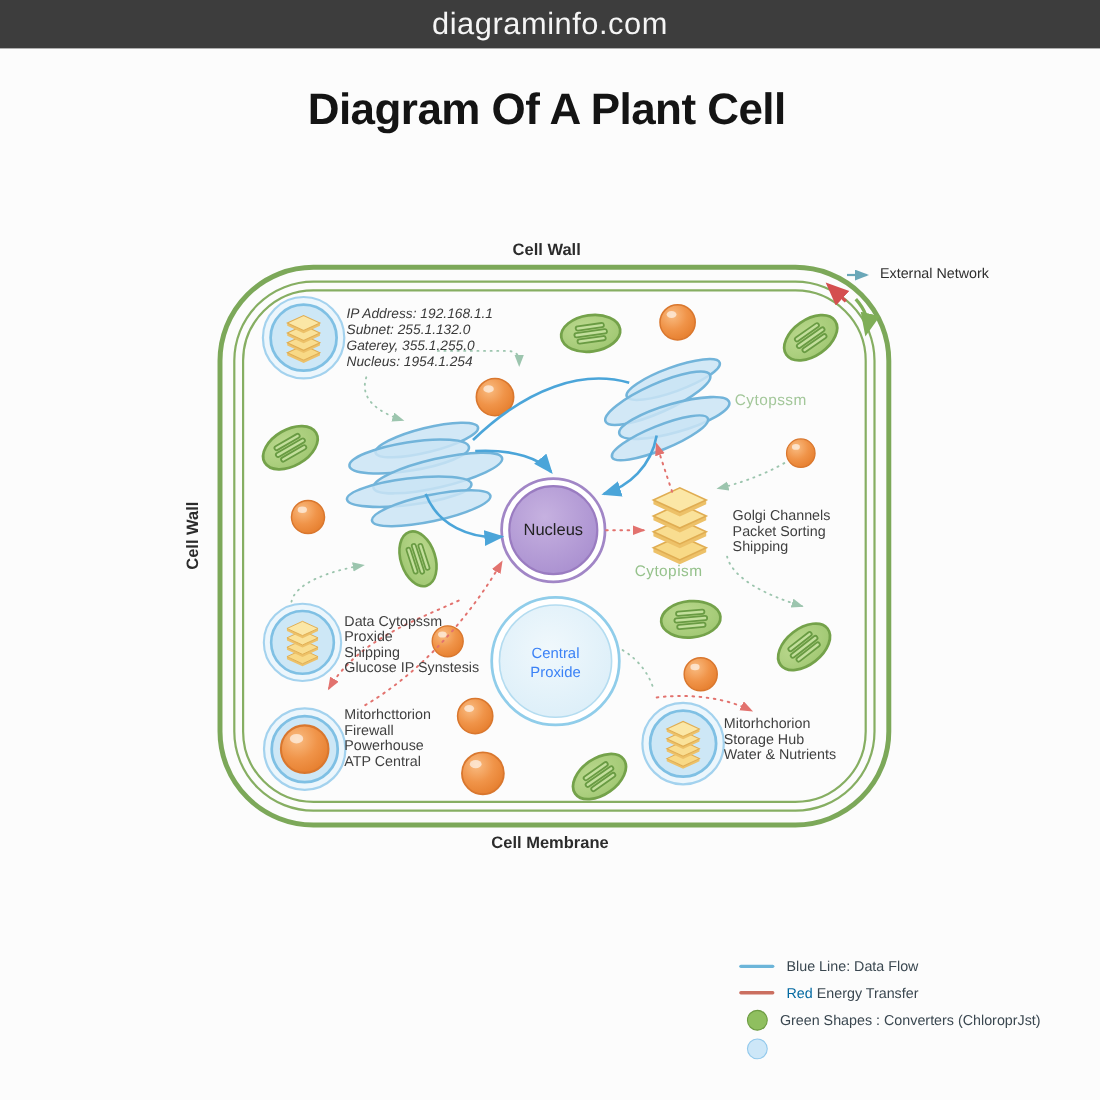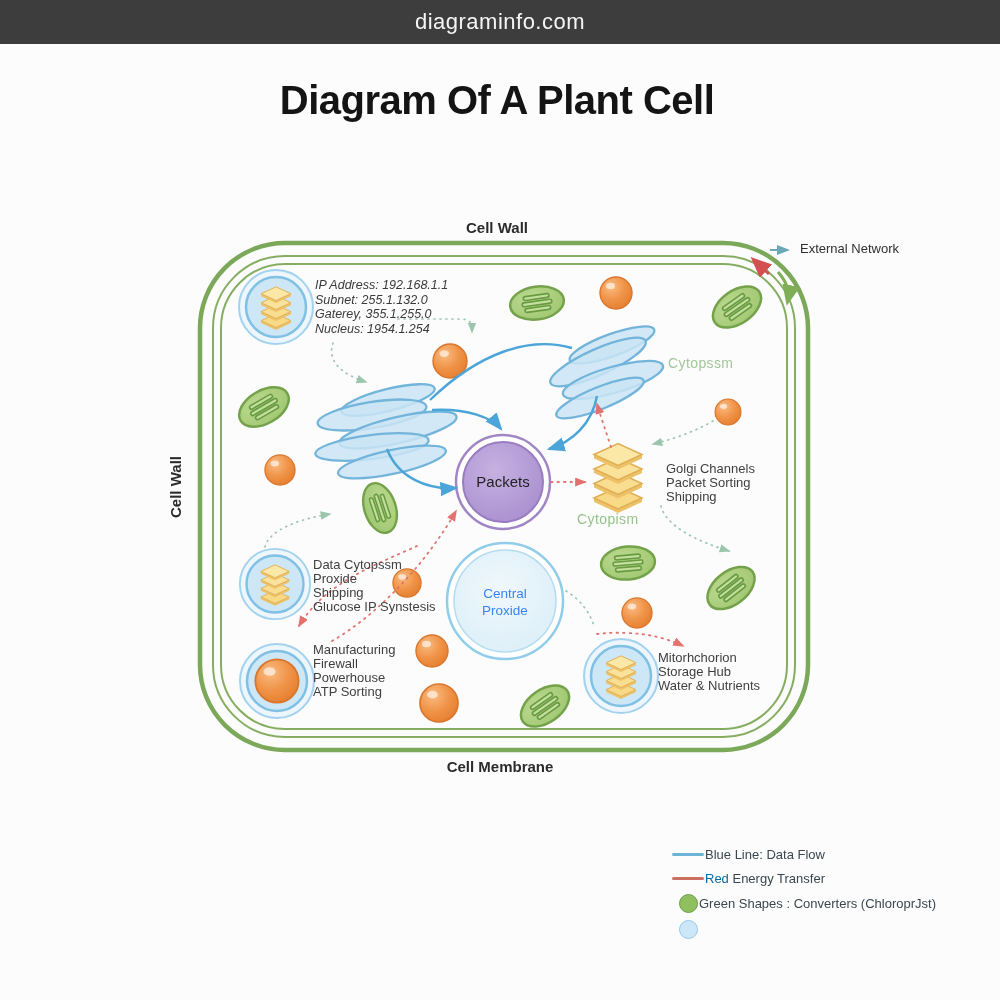--- a/index.html
+++ b/index.html
@@ -1,30 +1,30 @@
 <!DOCTYPE html>
 <html><head>
 <meta charset="utf-8">
 <style>
   html,body{margin:0;padding:0;background:#fff;}
   .canvas{position:relative;width:1000px;height:1000px;background:#fcfcfc;overflow:hidden;
           font-family:"Liberation Sans","DejaVu Sans",sans-serif;}
   .topbar{position:absolute;left:0;top:0;width:1000px;height:44px;background:#3d3d3d;
           display:flex;align-items:center;justify-content:center;}
-  .topbar span{color:#f5f5f5;font-size:22px;font-weight:500;letter-spacing:.5px;}
+  .topbar span{color:#f5f5f5;font-size:28px;font-weight:500;letter-spacing:.5px;}
   .title{position:absolute;left:497px;top:78px;transform:translateX(-50%);
          font-size:40px;font-weight:700;color:#141414;letter-spacing:-.5px;white-space:nowrap;}
   .lbl{position:absolute;color:#3f3f3f;font-size:13px;line-height:14px;white-space:nowrap;}
   .lbl.big{font-size:15px;font-weight:600;color:#2b2b2b;}
   .lbl.center{transform:translateX(-50%);}
   .lbl.green{color:#a3c79a;font-size:14px;letter-spacing:.4px;}
   .ipblock div{line-height:14.5px;font-size:12.5px;color:#3a3a3a;font-style:italic;}
   .vert{transform:translate(-50%,-50%) rotate(-90deg);transform-origin:center;}
   svg.stage{position:absolute;left:0;top:0;}
-  .legend-row{position:absolute;display:flex;align-items:center;gap:1px;color:#3a4750;font-size:13px;}
+  .legend-row{position:absolute;display:flex;align-items:center;gap:11px;color:#3a4750;font-size:13px;margin-top:24px;}
   .leg-line{width:32px;height:3px;border-radius:2px;flex:0 0 32px;}
   .leg-circ{width:17px;height:17px;border-radius:50%;flex:0 0 17px;margin-left:7px;}
   .leg-text{white-space:nowrap;}
   .red-word{color:#0369a1;}
   .two-line div{line-height:15.5px;}
 </style>
 </head>
 <body>
 
 <div class="canvas">
@@ -222,45 +222,45 @@
   <div class="lbl ipblock" style="left:315px;top:278px">
     <div>IP Address: 192.168.1.1</div>
     <div>Subnet: 255.1.132.0</div>
     <div>Gaterey, 355.1.255.0</div>
     <div>Nucleus: 1954.1.254</div>
   </div>
 
   <div class="lbl green" style="left:668px;top:356px">Cytopssm</div>
   <div class="lbl green" style="left:577px;top:512px;color:#96c28c">Cytopism</div>
 
-  <div class="lbl" style="left:503px;top:475px;transform:translateX(-50%);font-size:15px;color:#222">Packets</div>
+  <div class="lbl" style="left:503px;top:475px;transform:translateX(-50%);font-size:15px;color:#222">Nucleus</div>
 
   <div class="lbl" style="left:505px;top:585px;transform:translateX(-50%);text-align:center;font-size:13.5px;line-height:17px;color:#3b82f6">
     <div>Central</div>
     <div>Proxide</div>
   </div>
 
   <div class="lbl" style="left:666px;top:462px">
     <div>Golgi Channels</div>
     <div>Packet Sorting</div>
     <div>Shipping</div>
   </div>
 
   <div class="lbl" style="left:313px;top:558px">
     <div>Data Cytopssm</div>
     <div>Proxide</div>
     <div>Shipping</div>
     <div>Glucose IP Synstesis</div>
   </div>
 
   <div class="lbl" style="left:313px;top:643px">
-    <div>Manufacturing</div>
+    <div>Mitorhcttorion</div>
     <div>Firewall</div>
     <div>Powerhouse</div>
-    <div>ATP Sorting</div>
+    <div>ATP Central</div>
   </div>
 
   <div class="lbl" style="left:658px;top:651px">
     <div>Mitorhchorion</div>
     <div>Storage Hub</div>
     <div>Water &amp; Nutrients</div>
   </div>
 
   <div class="legend-row" style="left:672px;top:847px">
     <div class="leg-line" style="background:#6cb5d9"></div>

